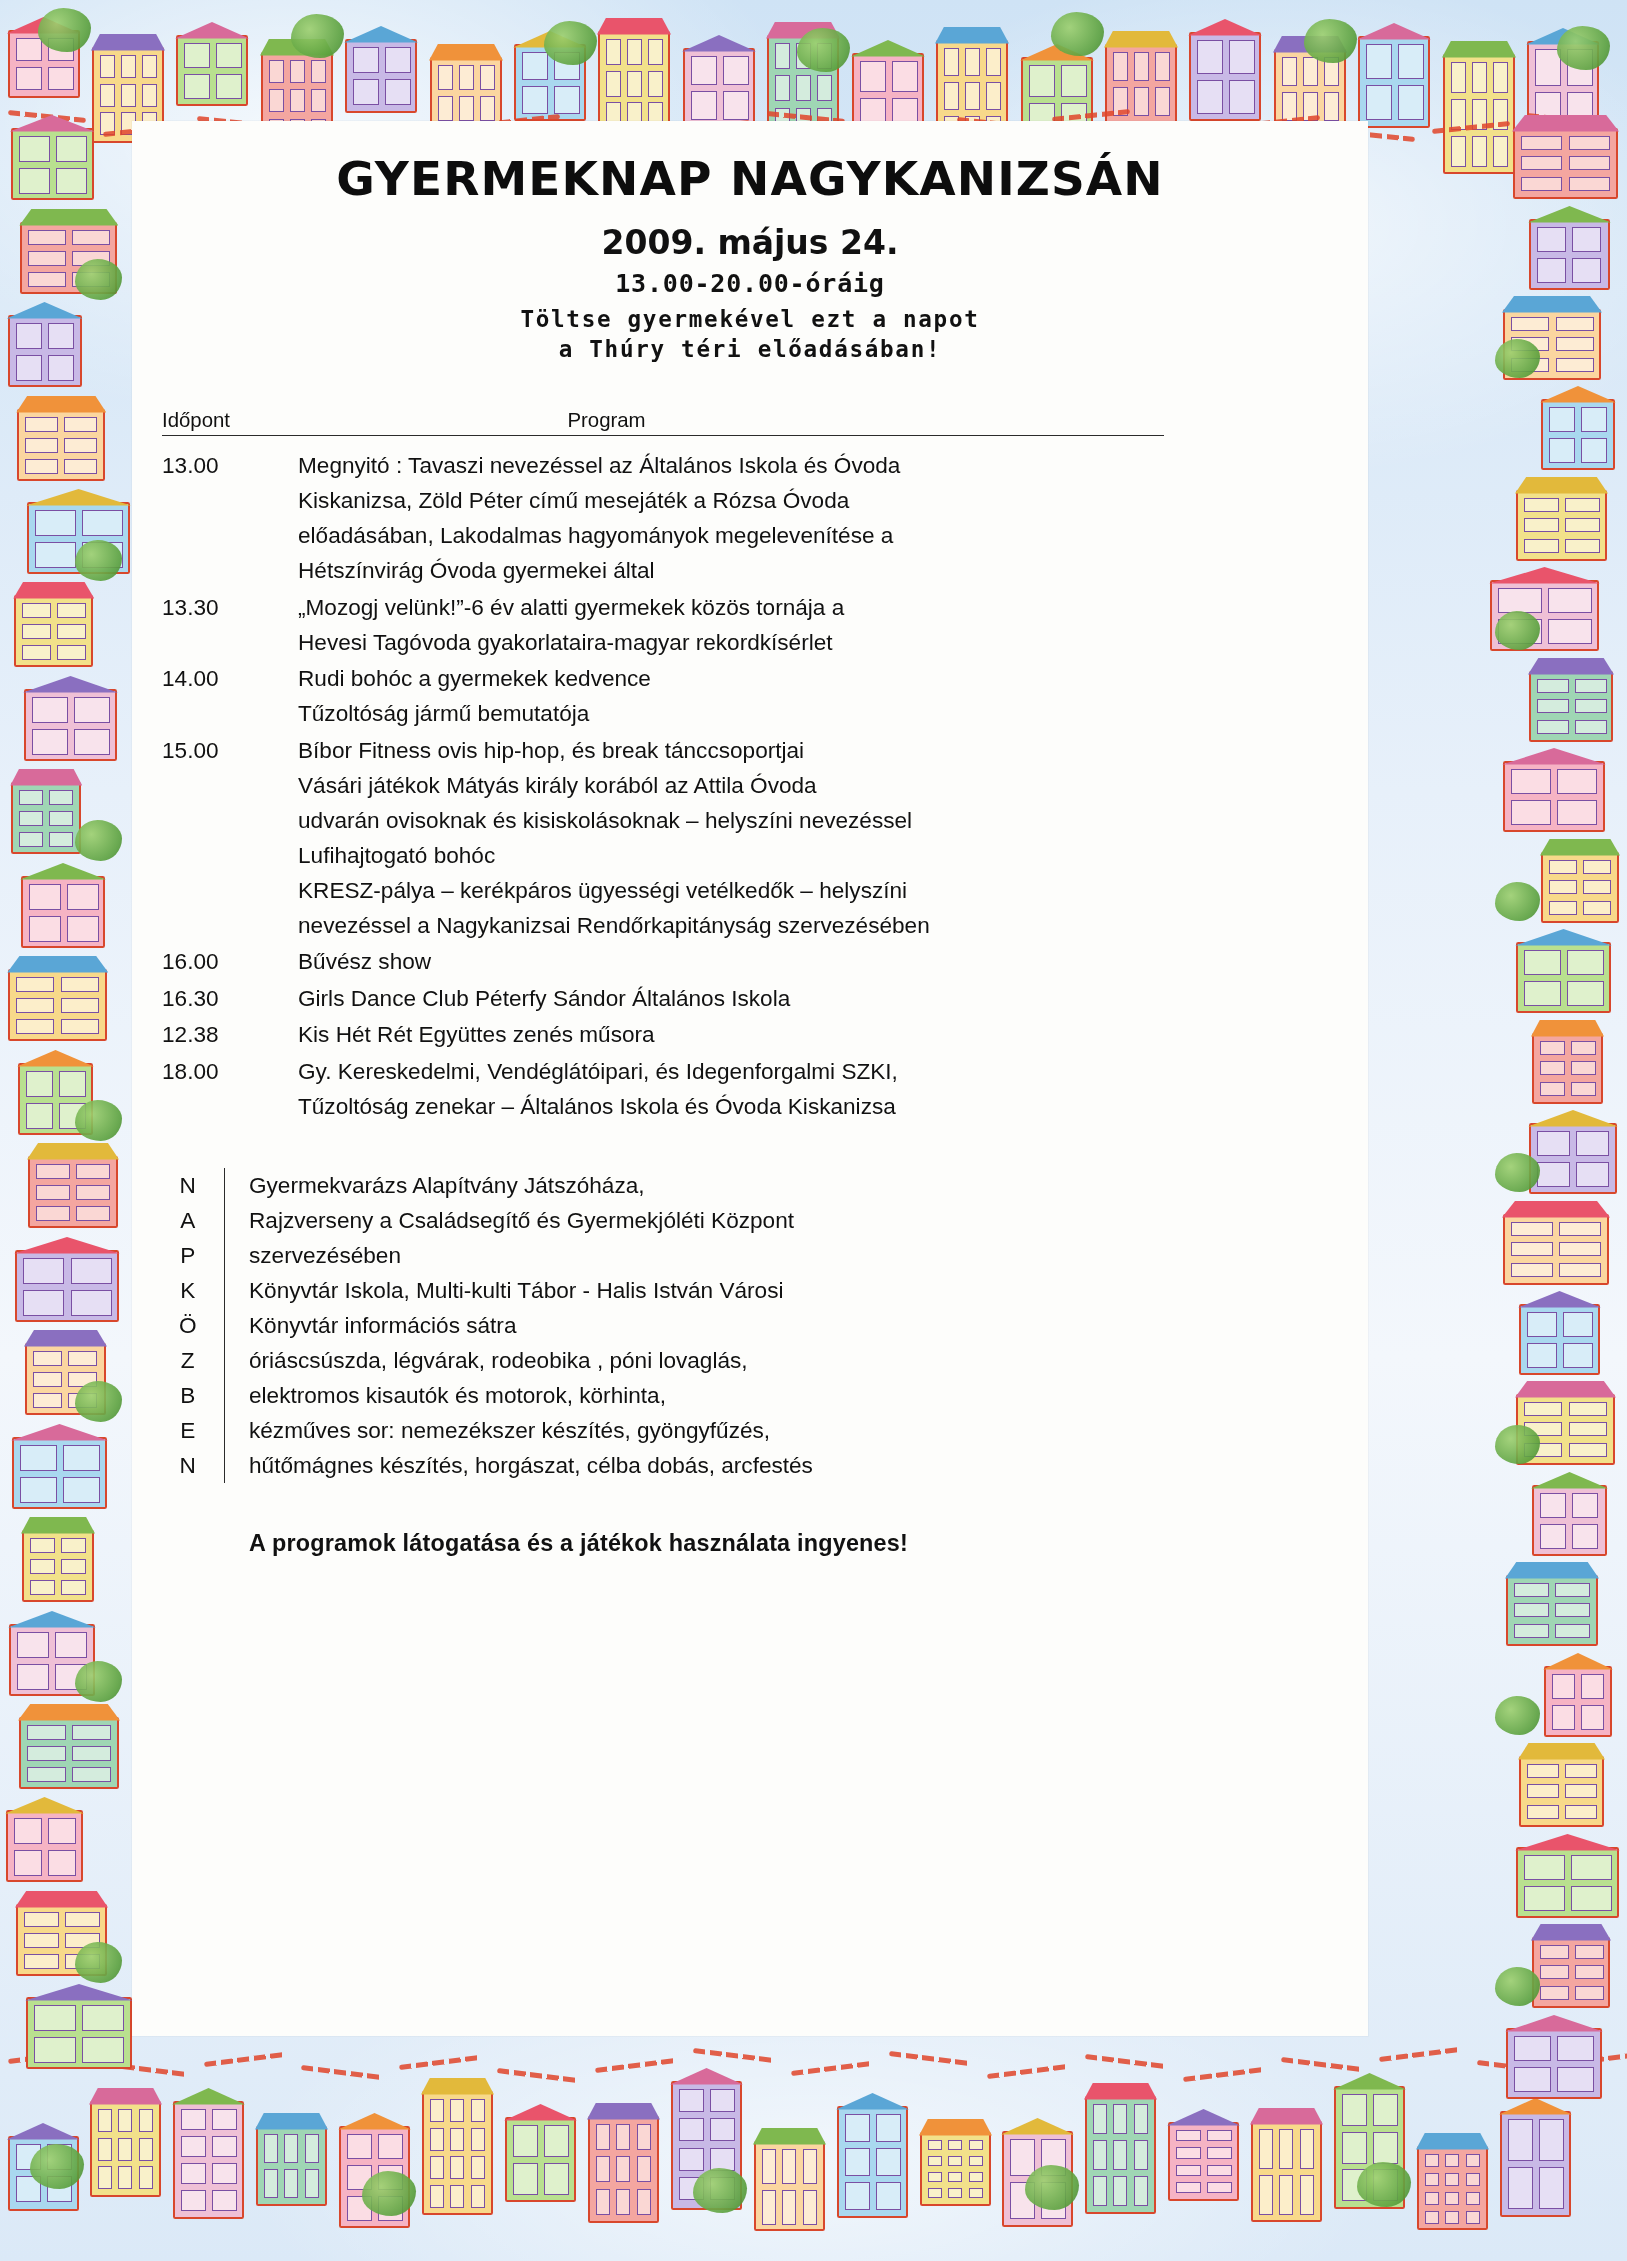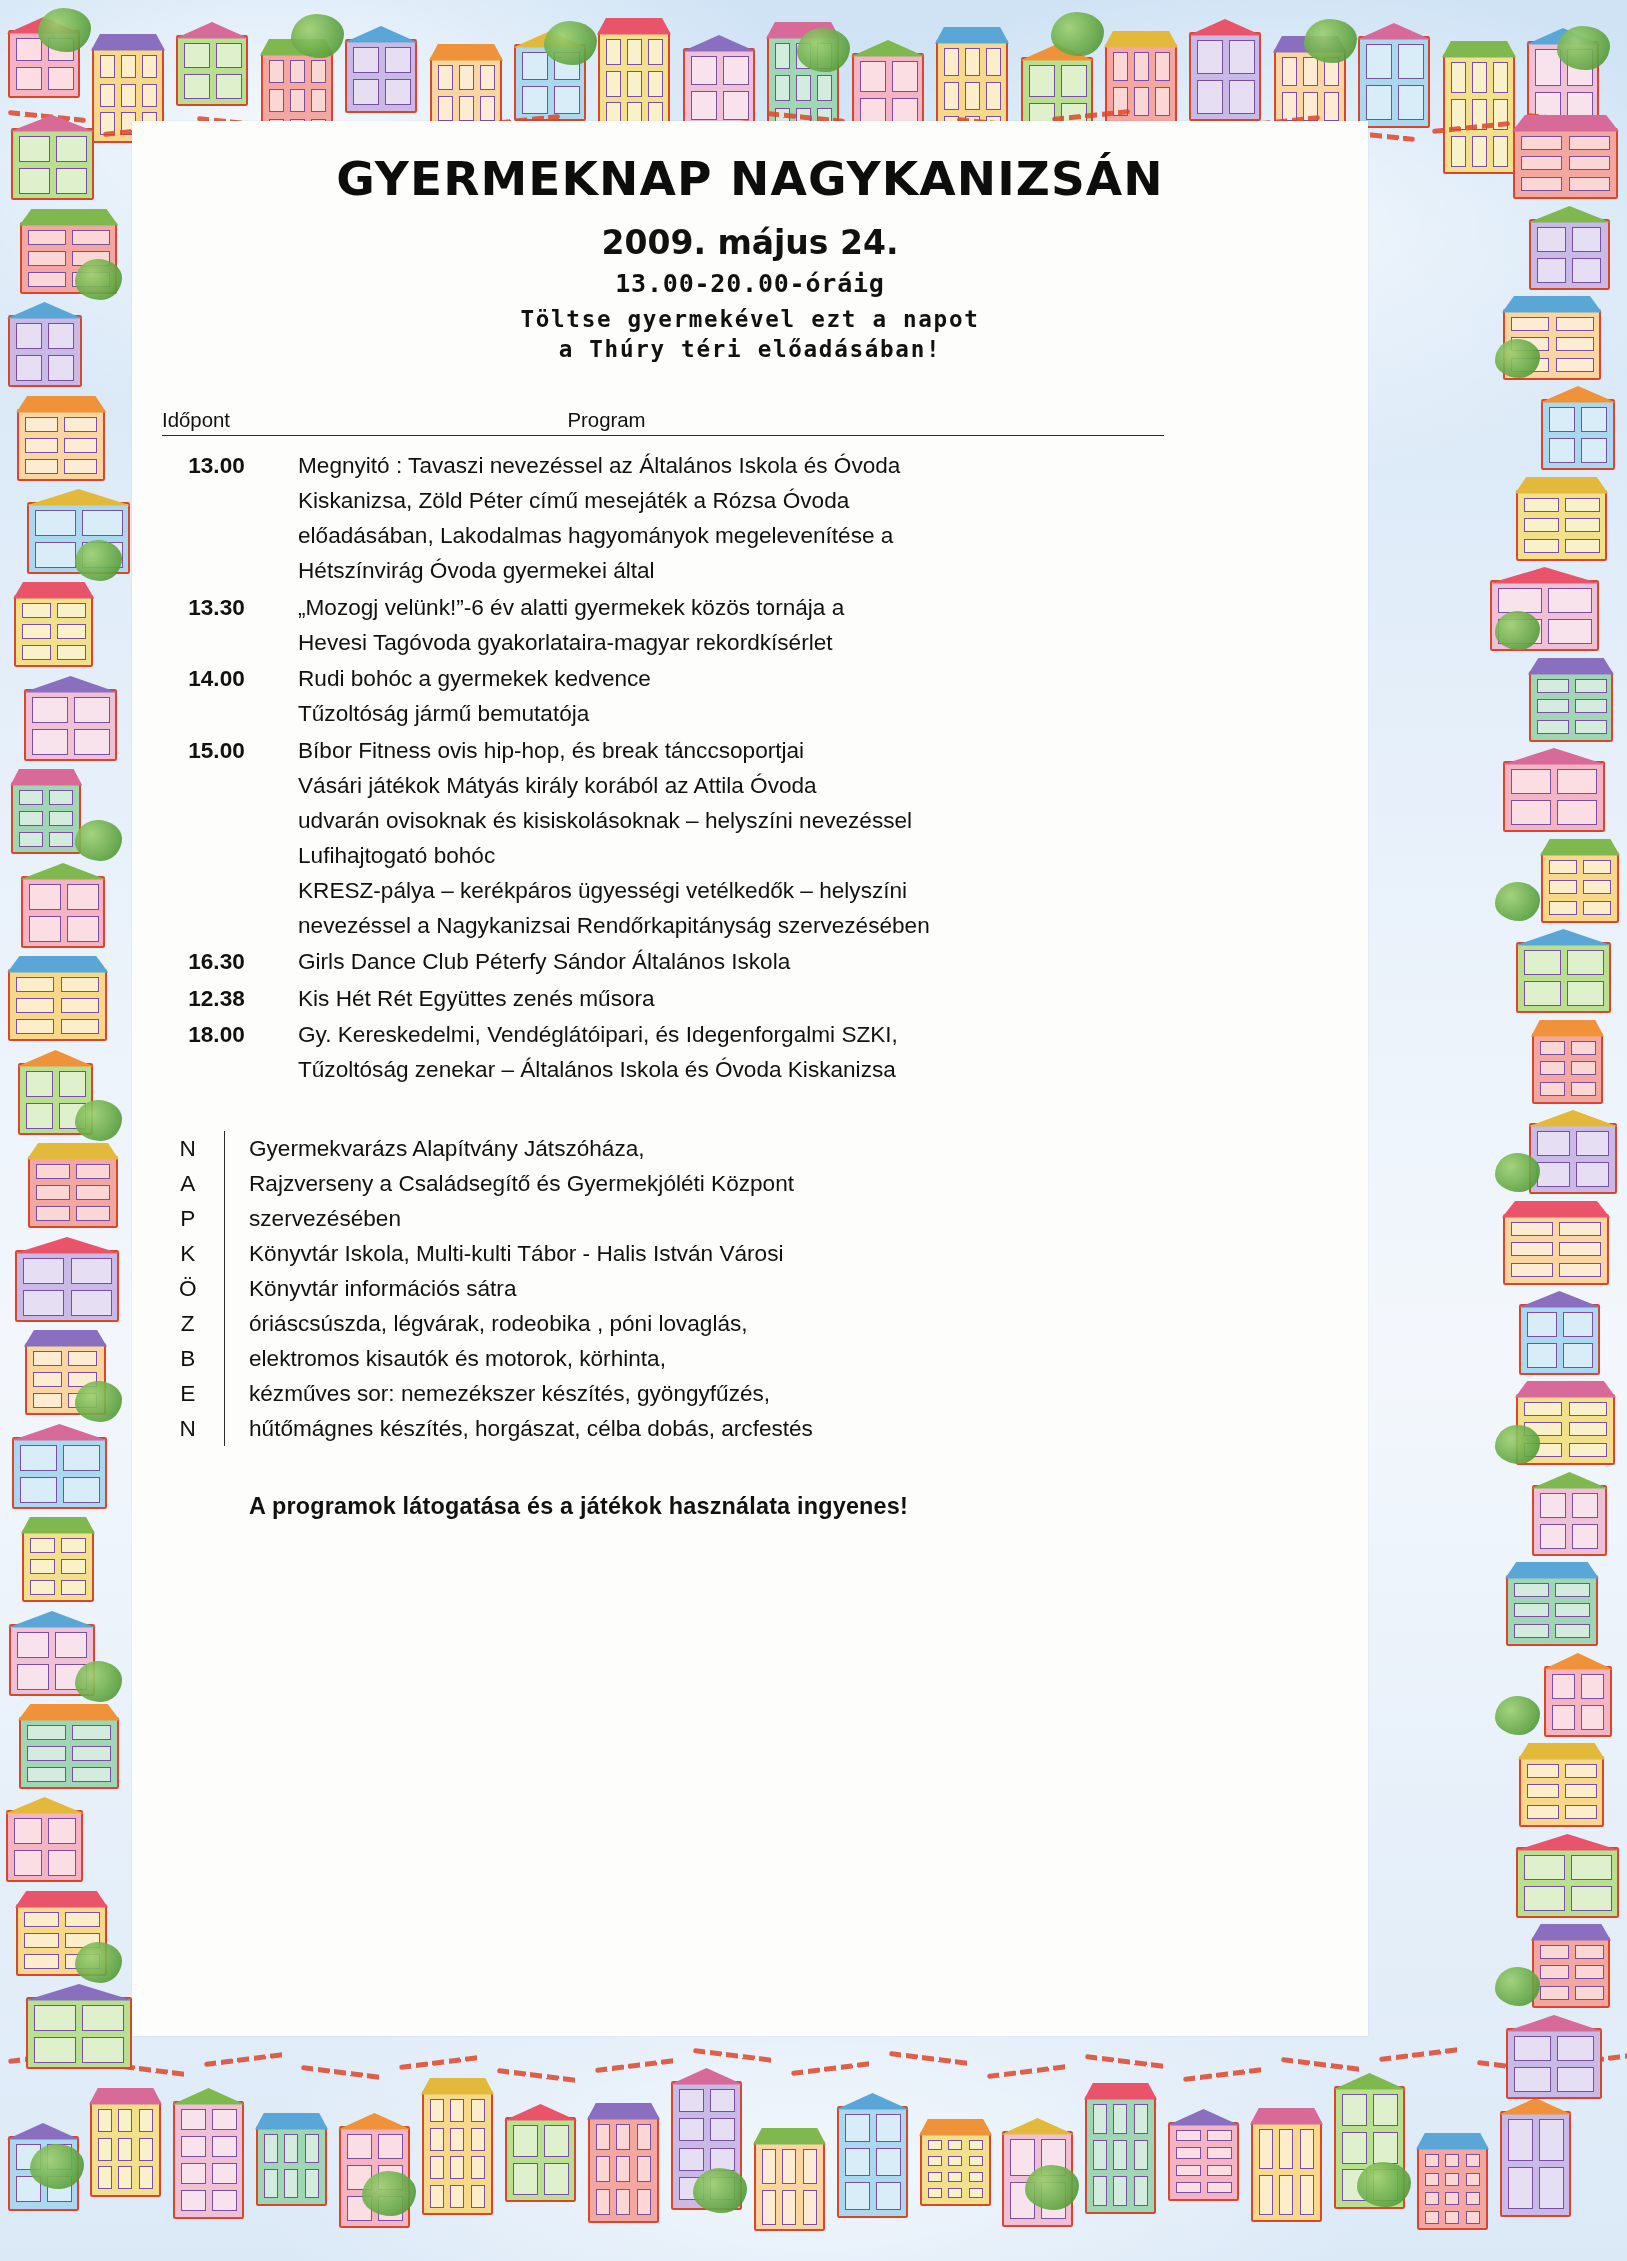--- a/index.html
+++ b/index.html
@@ -139,26 +139,25 @@
   }
 
   .prog-row {
     display: flex;
     align-items: flex-start;
     margin-bottom: 1.5px;
   }
   .prog-time {
     width: 136px;
     flex: 0 0 136px;
-    text-align: center;
+    text-align: left;
     padding-right: 27px;
     box-sizing: border-box;
     font-size: 22.6px;
     line-height: 35px;
-    font-weight: bold;
   }
   .prog-desc {
     flex: 1;
     font-size: 22.6px;
     line-height: 35px;
   }
   .prog-desc div { white-space: nowrap; }
 
   
   .allday {
@@ -1022,20 +1021,26 @@
           <div class="prog-desc">
             <div>Bíbor Fitness ovis hip-hop, és break tánccsoportjai</div>
             <div>Vásári játékok Mátyás király korából az Attila Óvoda</div>
             <div>udvarán ovisoknak és kisiskolásoknak – helyszíni nevezéssel</div>
             <div>Lufihajtogató bohóc</div>
             <div>KRESZ-pálya – kerékpáros ügyességi vetélkedők – helyszíni</div>
             <div>nevezéssel a Nagykanizsai Rendőrkapitányság szervezésében</div>
           </div>
         </div>
         <div class="prog-row">
+          <div class="prog-time">16.00</div>
+          <div class="prog-desc">
+            <div>Bűvész show</div>
+          </div>
+        </div>
+        <div class="prog-row">
           <div class="prog-time">16.30</div>
           <div class="prog-desc">
             <div>Girls Dance Club Péterfy Sándor Általános Iskola</div>
           </div>
         </div>
         <div class="prog-row">
           <div class="prog-time">12.38</div>
           <div class="prog-desc">
             <div>Kis Hét Rét Együttes zenés műsora</div>
           </div>

